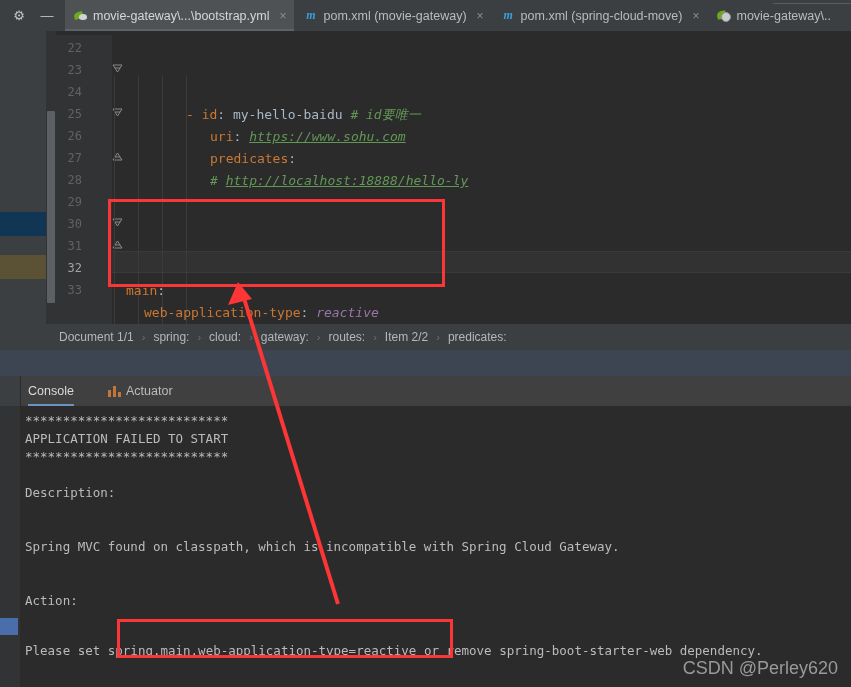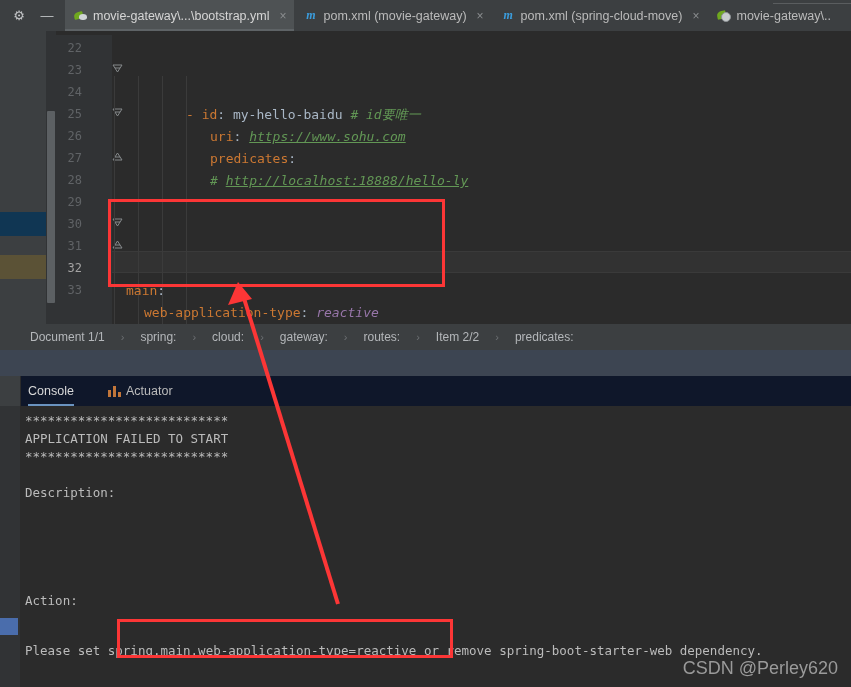--- a/index.html
+++ b/index.html
@@ -55,31 +55,31 @@
   .p   { color:#a9b7c6; }
   .s   { color:#a9b7c6; }
   .cm  { color:#629755; font-style:italic; }
   .lnk { color:#629755; font-style:italic; text-decoration:underline; }
   .val { color:#9876aa; font-style:italic; }
   .dash{ color:#cc7832; }
 
   
   .crumbs { position:absolute; left:0; top:324px; width:851px; height:26px;
             background:#3c3f41; display:flex; align-items:center;
-            padding-left:27px; font-size:12px; color:#b4b7ba;gap:8px; }
+            padding-left:56px; font-size:12px; color:#b4b7ba; }
   .crumbs .cb { padding:0 3px; }
   .crumbs .sep { color:#6d7073; padding:0 5px; font-size:11px; }
   .crumb-top { position:absolute; left:56px; top:324px; width:795px; height:1px; background:#4a4d4f; }
 
   
   .band { position:absolute; left:0; top:350px; width:851px; height:26px; background:#3d4552; }
 
   
   .console { position:absolute; left:0; top:376px; width:851px; height:311px; background:#2b2b2b; }
-  .cons-tabbar { position:absolute; left:0; top:0; width:851px; height:30px; background:#0f172a; }
+  .cons-tabbar { position:absolute; left:0; top:0; width:851px; height:30px; background:#404040; }
   .cons-left { position:absolute; left:0; top:0; width:21px; height:30px; background:#3c3f41;
                border-right:1px solid #2b2b2b; }
   .ctab { position:absolute; top:0; height:30px; display:flex; align-items:center; gap:5px;
           font-size:12.5px; color:#bbbbbb; }
   .ctab.active { color:#d9d9d9; box-shadow:inset 0 -2px 0 #6a93c0; }
   .act-ico { width:13px; height:11px; position:relative; }
   .act-ico i { position:absolute; bottom:0; width:3px; background:#c2763a; display:block; }
   .cons-body { position:absolute; left:0; top:30px; width:851px; height:281px; background:#2b2b2b; }
   .cons-gutter { position:absolute; left:0; top:0; width:21px; height:281px; background:#313335;
                  border-right:1px solid #2b2b2b; }
@@ -258,20 +258,21 @@
 
     <div class="cons-body">
       <div class="cons-gutter">
         <div class="blue-mark"></div>
       </div>
 
       <div class="log" style="top:6px">***************************</div>
       <div class="log" style="top:24px">APPLICATION FAILED TO START</div>
       <div class="log" style="top:42px">***************************</div>
       <div class="log" style="top:78px">Description:</div>
+      <div class="log" style="top:132px">Spring MVC found on classpath, which is incompatible with Spring Cloud Gateway.</div>
       <div class="log" style="top:186px">Action:</div>
 
       <div class="log" style="top:236px"><span>Please set </span><span>spring.main.web-application-type=reactive</span><span> or remove spring-boot-starter-web dependency.</span></div>
 
     </div>
 
     <div class="redbox" style="left:117px; top:243px; width:336px; height:39px;"></div>
   </div>
 
   <div class="wm">CSDN @Perley620</div>

